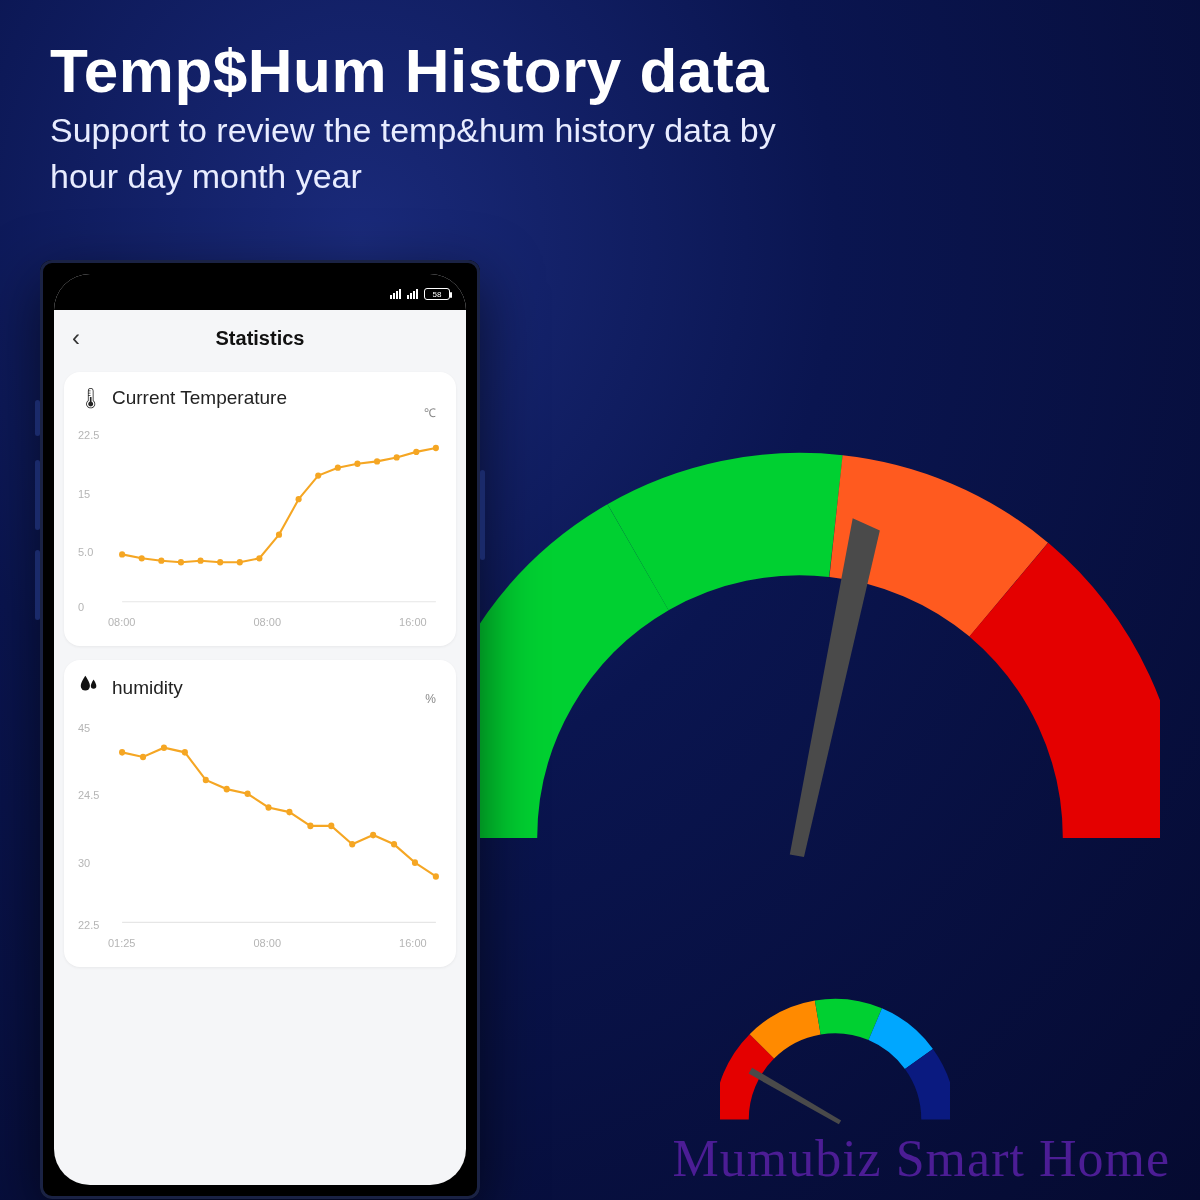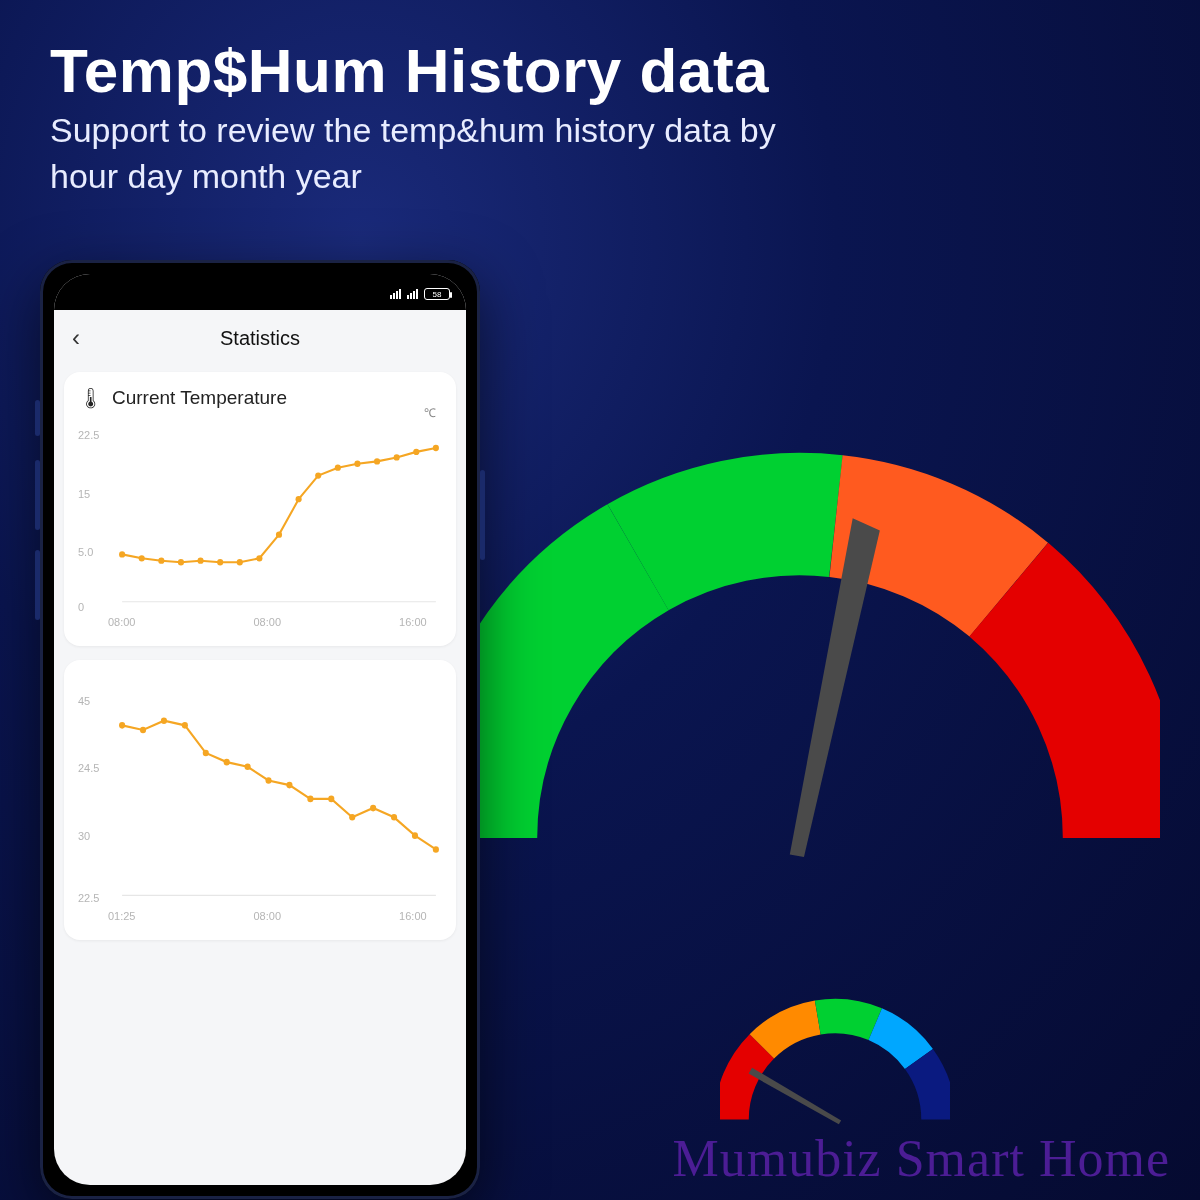--- a/index.html
+++ b/index.html
@@ -56,21 +56,21 @@
     margin-top: 24px;
   }
   
   .phone {
     position: absolute;
     left: 40px;
     top: 260px;
     width: 440px;
     height: 939px;
     background: #000;
-    border-radius: 32px;
+    border-radius: 12px;
     box-shadow: 0 20px 60px rgba(0,0,0,.6), inset 0 0 0 3px #1a2244;
     padding: 14px;
   }
   .phone-side-btn { position:absolute; background:#1a2a6a; border-radius:3px; }
   .phone-side-btn.b1 { left:-5px; top:140px; width:5px; height:36px; }
   .phone-side-btn.b2 { left:-5px; top:200px; width:5px; height:70px; }
   .phone-side-btn.b3 { left:-5px; top:290px; width:5px; height:70px; }
   .phone-side-btn.b4 { right:-5px; top:210px; width:5px; height:90px; }
   .screen {
     width: 100%;
@@ -116,21 +116,21 @@
     justify-content: center;
     position: relative;
   }
   .appbar .back {
     position: absolute;
     left: 18px;
     font-size: 24px;
     color: #333;
     font-weight: 300;
   }
-  .appbar .title { font-size: 20px; font-weight: 400; color: #111; }
+  .appbar .title { font-size: 20px; font-weight: 700; color: #111; }
   .content { padding: 6px 10px 10px 10px; }
   .card {
     background: #fff;
     border-radius: 16px;
     padding: 14px 14px 18px 14px;
     margin-bottom: 14px;
     box-shadow: 0 1px 3px rgba(0,0,0,.06);
   }
   .card-head { display:flex; align-items:center; gap:12px; position:relative; }
   .card-head .icon { width:22px; text-align:center; font-size:20px; color:#222; }
@@ -234,20 +234,30 @@
               <circle cx="294.75" cy="32.133333333333326" r="3" fill="#f5a623"></circle>
               <circle cx="314" cy="28.400000000000006" r="3" fill="#f5a623"></circle>
             </svg>
           <span class="xlab" style="left:12%">08:00</span>
           <span class="xlab" style="left:52%">08:00</span>
           <span class="xlab" style="left:92%">16:00</span>
         </div>
       </div>
 
       <div class="card">
+        <div class="card-head">
+          <span class="icon">
+            <svg width="22" height="22" viewBox="0 0 24 24">
+                <path fill="#111" d="M8 2C8 2 3 9 3 13a5 5 0 0 0 10 0C13 9 8 2 8 2z"></path>
+                <path fill="#111" d="M17 6c0 0-3 4.5-3 7a3 3 0 0 0 6 0c0-2.5-3-7-3-7z"></path>
+              </svg>
+          </span>
+          <span class="label">humidity</span>
+          <span class="unit">%</span>
+        </div>
         <div class="chart humidity-chart">
           <span class="ylab" style="top:8%">45</span>
           <span class="ylab" style="top:36%">24.5</span>
           <span class="ylab" style="top:64%">30</span>
           <span class="ylab" style="top:90%">22.5</span>
           <svg viewBox="0 0 320 200" preserveAspectRatio="none" id="hum-svg">
               <line x1="6" y1="194" x2="314" y2="194" stroke="#e6e6e6" stroke-width="1"></line>
               <path d="M 6.0 39.4 L 26.5 43.6 L 47.1 35.2 L 67.6 39.4 L 88.1 64.5 L 108.7 72.8 L 129.2 77.0 L 149.7 89.6 L 170.3 93.7 L 190.8 106.3 L 211.3 106.3 L 231.9 123.0 L 252.4 114.6 L 272.9 123.0 L 293.5 139.7 L 314.0 152.2" fill="none" stroke="#f5a623" stroke-width="2"></path>
               <circle cx="6" cy="39.42222222222222" r="3" fill="#f5a623"></circle>
               <circle cx="26.533333333333335" cy="43.599999999999994" r="3" fill="#f5a623"></circle>

